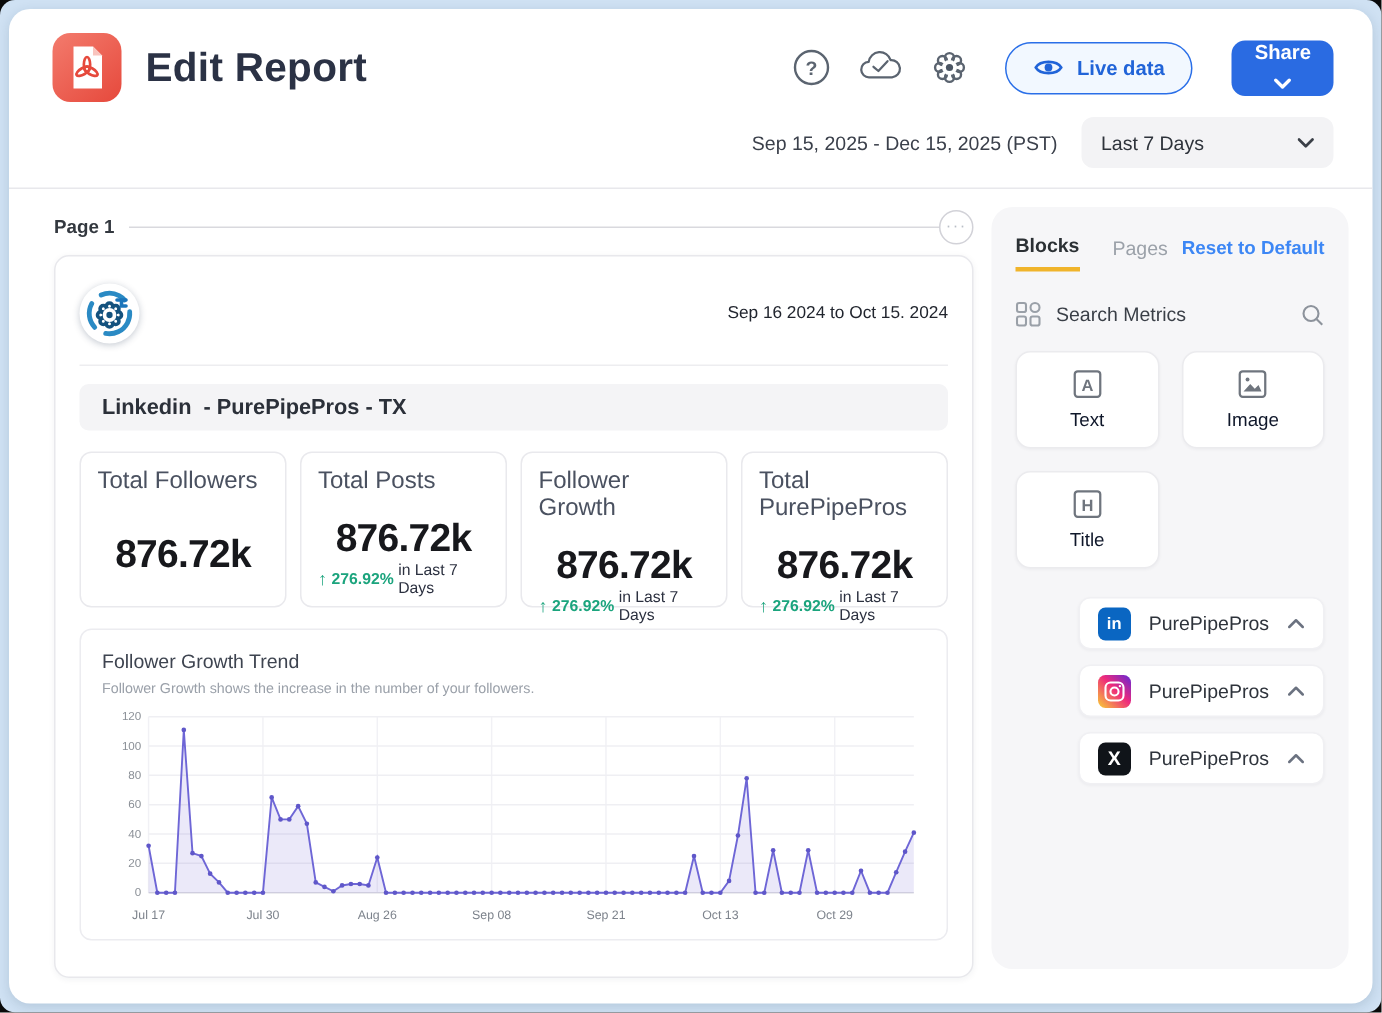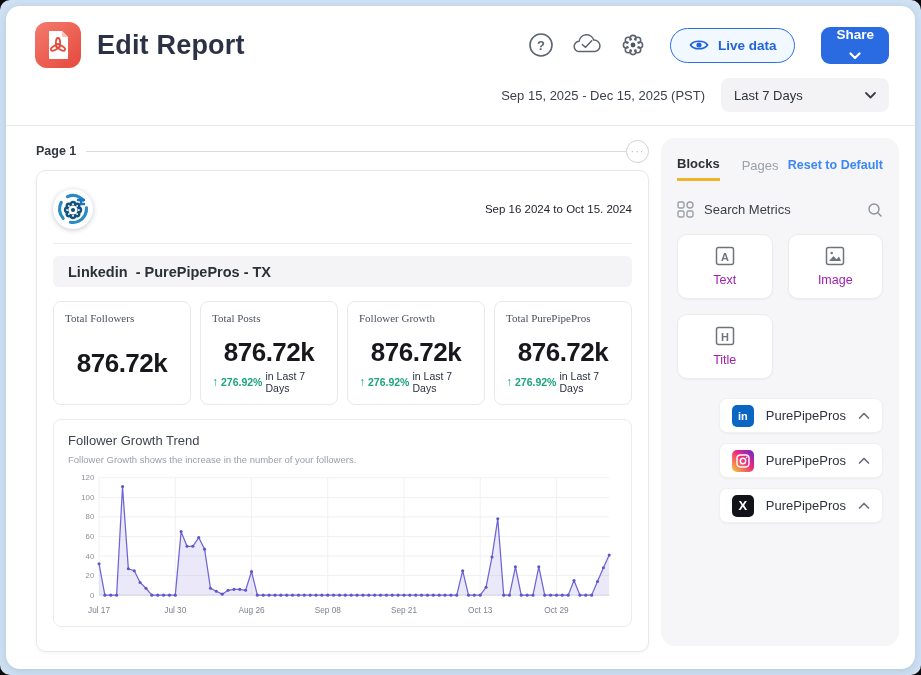--- a/index.html
+++ b/index.html
@@ -43,21 +43,21 @@
   .brand-logo { width:40px; height:40px; border-radius:50%; background:#fff; box-shadow:0 1px 5px rgba(20,40,70,.25);
                 display:flex; align-items:center; justify-content:center; }
   .report-dates { margin-left:auto; font-size:11.5px; color:#21252e; }
   .report-divider { border:none; border-top:1px solid #ededf0; margin-top:6px; }
   .account-bar { margin-top:12px; background:#f4f4f6; border-radius:6px; height:31px; display:flex; align-items:center;
                  padding:0 15px; font-size:14.5px; font-weight:700; color:#2b3039; white-space:pre; }
 
   .metrics { display:flex; gap:9px; margin-top:14px; }
   .metric-card { flex:1; border:1px solid #e9e9ed; border-radius:8px; background:#fff; height:104px; padding:10px 11px;
                  display:flex; flex-direction:column; }
-  .metric-label { font-size:11px; color:#4a5160;font-family:Liberation Serif, serif; }
+  .metric-label { font-size:16px; color:#4a5160; }
   .metric-value { font-size:26px; font-weight:700; color:#17181c; text-align:center; letter-spacing:-.5px; margin-top:13px; }
   .metric-card.no-growth .metric-value { margin-top:24px; }
   .metric-growth { margin-top:auto; font-size:10.5px; color:#2c3140; display:flex; align-items:center; gap:3px; }
   .growth-arrow { color:#1ba47d; font-weight:700; font-size:12px; }
   .growth-pct { color:#1ba47d; font-weight:700; }
 
   .chart-card { margin-top:14px; border:1px solid #ececf0; border-radius:8px; padding:13px 14px 8px 14px; }
   .chart-title { font-size:13px; color:#3e4450; }
   .chart-subtitle { font-size:9.5px; color:#9aa0a9; margin-top:6px; }
   .chart-svg { width:100%; display:block; margin-top:6px; }
@@ -68,21 +68,21 @@
   .tab { font-size:13px; cursor:pointer; padding-bottom:7px; }
   .tab.active { font-weight:700; color:#2b3034; border-bottom:3px solid #f0b42b; }
   .tab.inactive { color:#9ba1a9; margin-left:22px; }
   .reset-link { margin-left:auto; font-size:12.5px; font-weight:700; color:#3d87f5; cursor:pointer; padding-bottom:7px; }
   .search-row { display:flex; align-items:center; margin-top:20px; gap:10px; }
   .search-label { font-size:13px; color:#3a3f47; }
   .search-glass { margin-left:auto; cursor:pointer; display:flex; }
   .blocks-grid { display:grid; grid-template-columns:1fr 1fr; gap:15px; margin-top:16px; }
   .block-card { background:#fff; border:1px solid #ebebee; border-radius:10px; height:65px; display:flex; flex-direction:column;
                 align-items:center; justify-content:center; gap:7px; cursor:pointer; box-shadow:0 1px 2px rgba(20,30,50,.04); }
-  .block-label { font-size:12.5px; color:#a21caf; }
+  .block-label { font-size:12.5px; color:#0f172a; }
   .accounts { margin-top:19px; display:flex; flex-direction:column; gap:10px;align-items:flex-end; }
   .account-row { background:#fff; border:1px solid #f0f0f3; border-radius:8px; height:35px; display:flex; align-items:center;
                  padding:0 12px; gap:12px; cursor:pointer; box-shadow:0 1px 2px rgba(20,30,50,.04); }
   .account-name { font-size:13px; color:#2e333b; }
   .account-chevron { margin-left:auto; display:flex; }
   .net-badge { width:22px; height:22px; border-radius:5px; display:flex; align-items:center; justify-content:center; }
   .net-linkedin { background:#0a66c2; color:#fff; font-size:11px; font-weight:700; }
   .net-instagram { background:linear-gradient(45deg,#f9ce34,#ee2a7b 55%,#6228d7); }
   .net-x { background:#101419; color:#fff; font-size:13px; font-weight:700; }
 </style>

